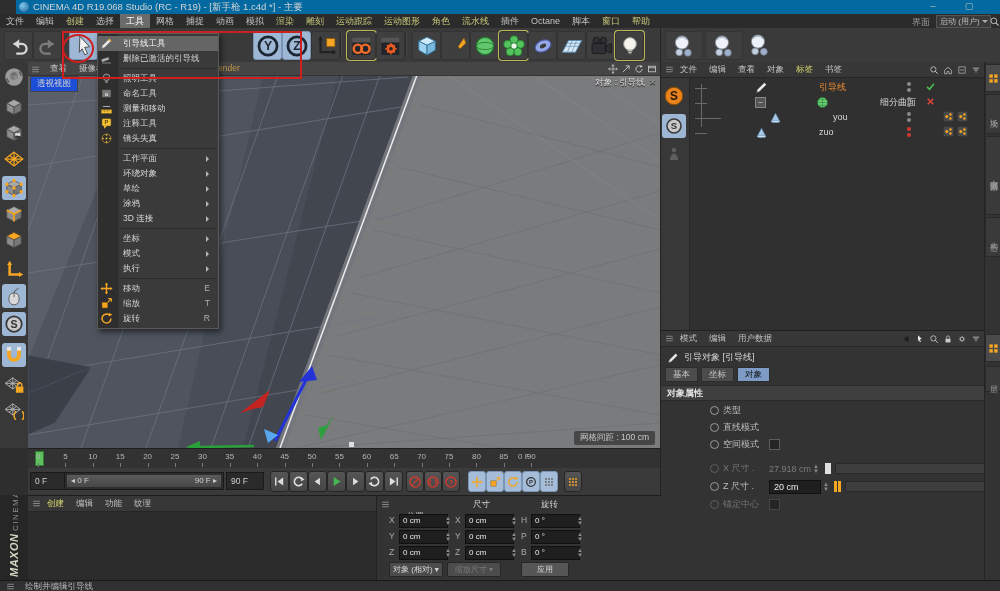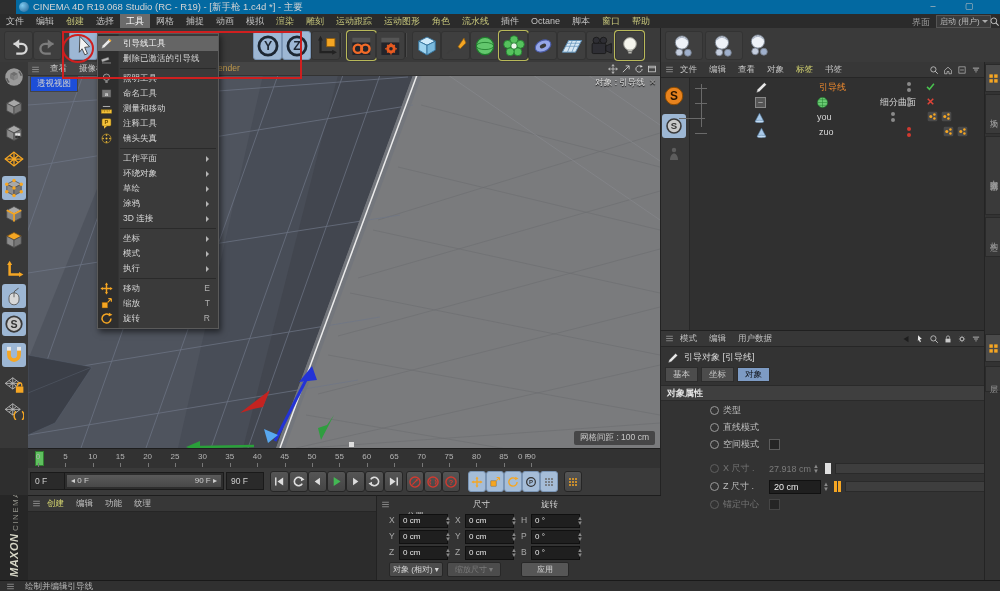--- a/index.html
+++ b/index.html
@@ -712,21 +712,21 @@
           <span class="om-col" style="left: 218px; display: flex; flex-direction: column;">
             <span class="dot"></span>
             <span class="dot"></span>
           </span>
           <span class="om-col" style="left: 236px; top: 1px;">
             <svg width="11" height="11" viewBox="0 0 16 16" style="display:block">
               <path d="M4 4l8 8M12 4l-8 8" stroke="#e04438" stroke-width="2.2"></path>
             </svg>
           </span>
         </div>
-        <div class="om-row" style="top: 48px; left: 12px; width: 296px;">
+        <div class="om-row" style="top: 48px; left: 28px; width: 296px;">
           <span style="width: 26px; flex: 0 0 auto; border-bottom: 1px solid rgb(106, 106, 106); height: 1px; margin-top: 1px; margin-left: 6px;"></span>
           <span style="flex: 0 0 auto; margin-right: 3px;">
             <svg width="13" height="13" viewBox="0 0 16 16" style="display:block">
               <polygon points="8,2.5 13.5,13 2.5,13" fill="#a9c9e8" stroke="#44688c" stroke-width=".7"></polygon>
               <ellipse cx="8" cy="12.9" rx="5.5" ry="1.5" fill="#c3dcf2" stroke="#44688c" stroke-width=".5"></ellipse>
             </svg>
           </span>
           <span class="om-name nowrap">you</span>
           <span class="om-col" style="left: 218px; display: flex; flex-direction: column;">
             <span class="dot"></span>

